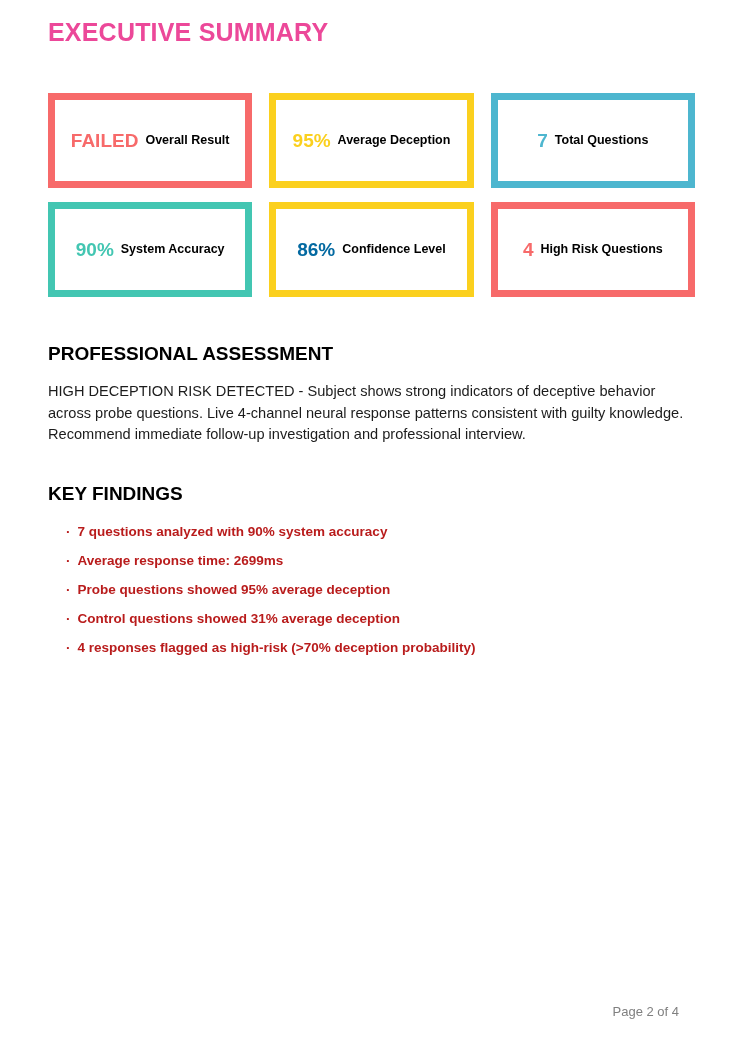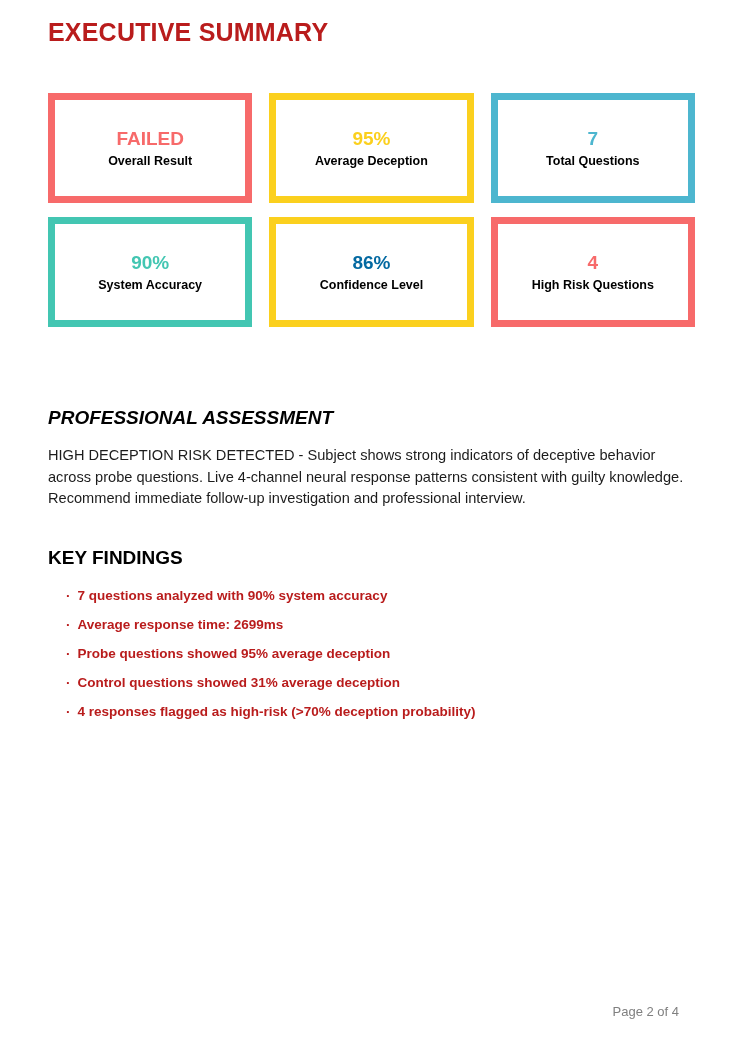--- a/index.html
+++ b/index.html
@@ -13,37 +13,36 @@
     overflow: hidden;
   }
   .content { padding: 0 48px; }
 
   .page-title {
     margin: 0;
     padding-top: 18px;
     font-size: 25px;
     font-weight: bold;
     letter-spacing: 0.2px;
-    color: #b91c1c;
+    color: #ec4899;
   }
 
   .cards-grid {
     margin-top: 46px;
     display: grid;
     grid-template-columns: repeat(3, 1fr);
     column-gap: 17px;
     row-gap: 14px;
   }
   .stat-card {
     box-sizing: border-box;
-    height: 110px;
+    height: 95px;
     border: 7px solid #ccc;
     background: #fff;
     display: flex;
-    flex-direction: column;
     align-items: center;
     justify-content: center;
     gap: 7px;
     text-align: center;
   }
   .stat-value {
     font-size: 19px;
     font-weight: bold;
     line-height: 1;
   }
@@ -53,21 +52,21 @@
     color: #000;
     line-height: 1;
   }
 
   .section-heading {
     margin: 0;
     font-size: 19px;
     font-weight: bold;
     color: #000;
   }
-  .assessment-heading { margin-top: 80px; font-style: italic; }
+  .assessment-heading { margin-top: 46px; }
   .assessment-text {
     margin: 16px 0 0 0;
     font-size: 14.6px;
     line-height: 21.5px;
     color: #1c1c1c;
     max-width: 648px;
   }
   .findings-heading { margin-top: 37px; }
   .findings-list {
     list-style: none;

